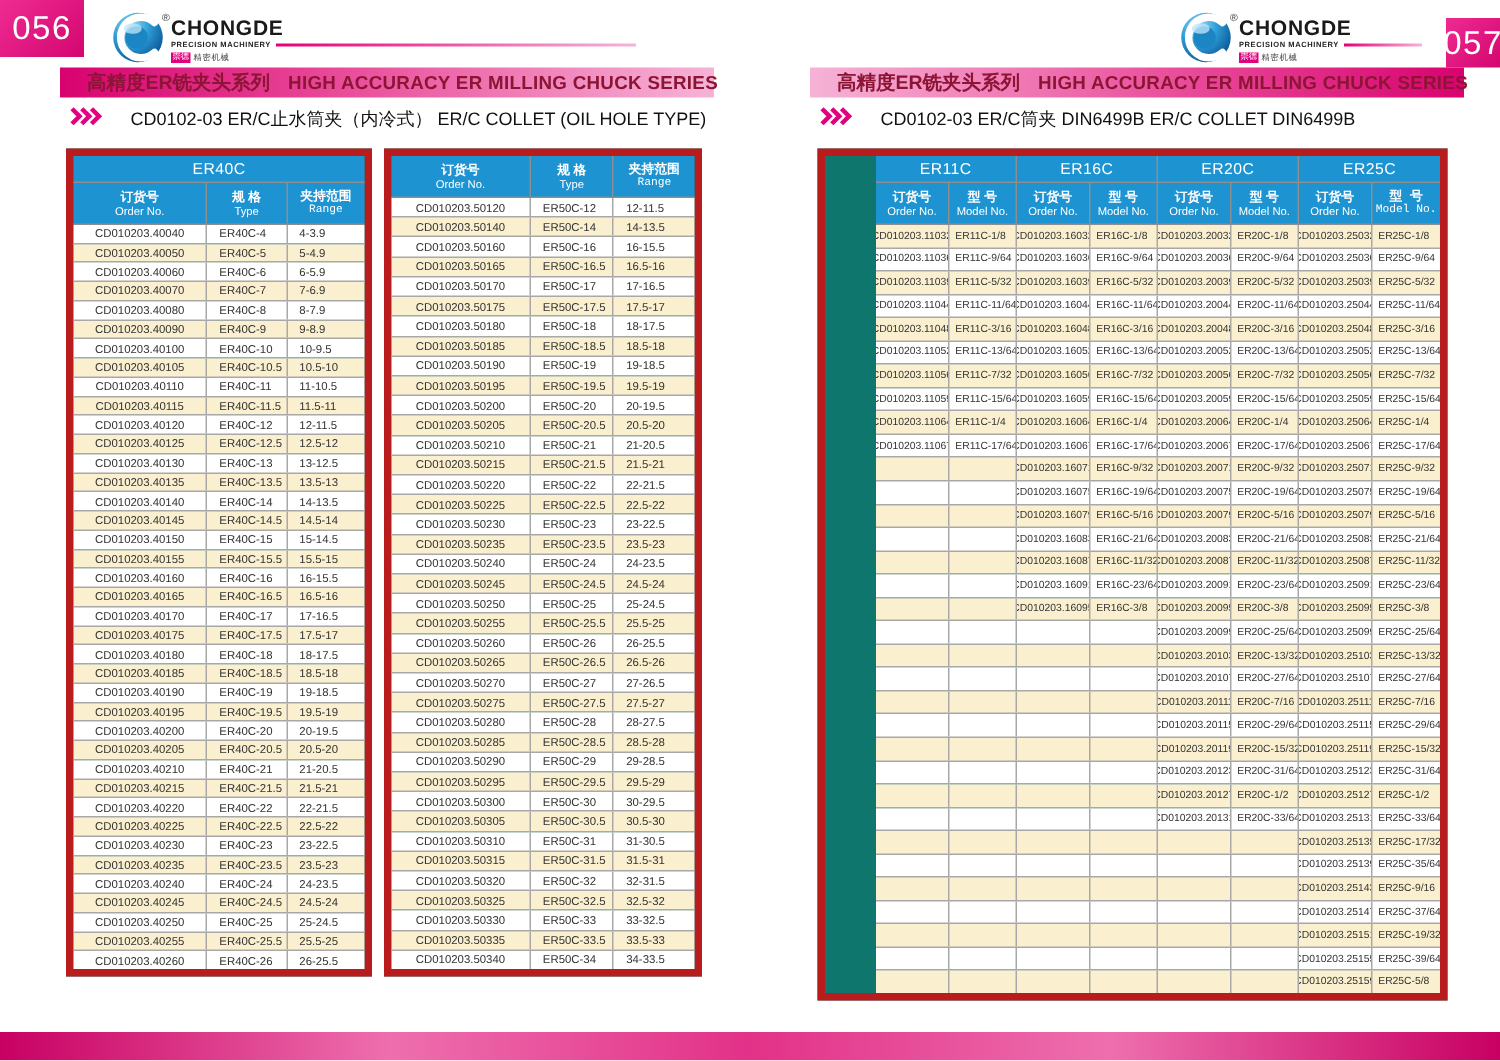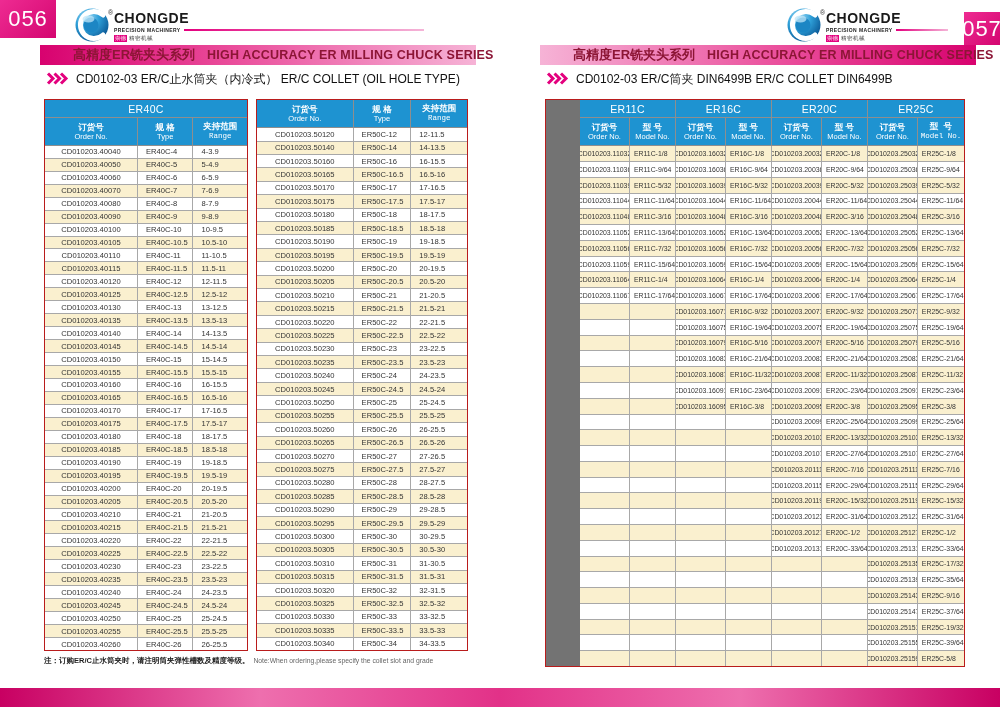--- a/index.html
+++ b/index.html
@@ -21,33 +21,33 @@
   .logo-name { font-size:14px; font-weight:bold; color:#1a1a1a; letter-spacing:0.5px; line-height:1; }
   .logo-subrow { display:flex; align-items:center; margin-top:2px; }
   .logo-sub { font-size:5px; font-weight:bold; color:#222; letter-spacing:0.4px; white-space:nowrap; }
   .logo-line { height:2px; background:linear-gradient(90deg,#e3007e,#f5b5d8); margin-left:3px; }
   .logo-cnrow { margin-top:2px; display:flex; align-items:center; gap:2px; }
   .logo-chip { font-size:5.5px; color:#fff; background:#e3007e; padding:0 1px; line-height:1.3; }
   .logo-cn { font-size:5.5px; color:#444; letter-spacing:0.5px; }
 
   
   .banner { position:absolute; top:45px; height:20px; display:flex; align-items:center;
-            padding-left:33px; gap:12px; white-space:nowrap; }
+            padding-left:18px; gap:12px; white-space:nowrap; }
   .banner-l { background:linear-gradient(90deg,#d8026f 0%,#ea4f9c 45%,#f6b3d6 100%); }
   .banner-r { background:linear-gradient(90deg,#f6b3d6 0%,#ea4f9c 55%,#d8026f 100%); }
   .banner-cn { font-size:13px; font-weight:bold; color:#8c1535; }
   .banner-en { font-size:12.5px; font-weight:bold; color:#8c1535; letter-spacing:0.2px; }
 
   
-  .subtitle { position:absolute; top:71px; height:17px; display:flex; align-items:center; gap:7px; }
+  .subtitle { position:absolute; top:71px; height:17px; display:flex; align-items:center; gap:18px; }
   .subtitle-text { font-size:12px; color:#111; white-space:nowrap; }
 
   
   .dtable { position:absolute; top:99px; display:flex; flex-direction:column;
-            border:1px solid #b91c1c; background:#737373; }
+            border:5px solid #b91c1c; background:#0f766e; }
   .t-group { flex:0 0 18px; display:flex; border-bottom:1px solid #8e8e8e; background:#1e93d1; }
   .t-gcell { display:flex; align-items:center; justify-content:center; color:#fff;
              font-size:10.5px; letter-spacing:0.3px; border-right:1px solid #8e8e8e; }
   .t-gcell:last-child { border-right:none; }
   .t-cols { flex:0 0 28px; display:flex; background:#1e93d1; border-bottom:1px solid #8e8e8e; }
   .t-hcell { display:flex; flex-direction:column; align-items:center; justify-content:center;
              color:#fff; border-right:1px solid #8e8e8e; overflow:hidden;text-align:right; }
   .t-hcell:last-child { border-right:none;font-family:Liberation Mono, monospace; }
   .h-cn { font-size:8.5px; font-weight:bold; line-height:1.25; white-space:nowrap; }
   .h-en { font-size:7.5px; line-height:1.25; white-space:nowrap; }
@@ -972,20 +972,16 @@
           <div class="t-cell ocol"></div>
           <div class="t-cell mcol"></div>
           <div class="t-cell ocol"></div>
           <div class="t-cell mcol"></div>
           <div class="t-cell ocol">CD010203.25159</div>
           <div class="t-cell mcol">ER25C-5/8</div>
         </div>
       </div>
     </div>
 
-  <div class="footnote">
-    <span class="note-cn">注：订购ER/C止水筒夹时，请注明筒夹弹性槽数及精度等级。</span>
-    <span class="note-en">Note:When ordering,please specify the collet slot and grade</span>
-  </div>
 
   <div class="bottom-bar"></div>
 
 </div>
 
 </body></html>

